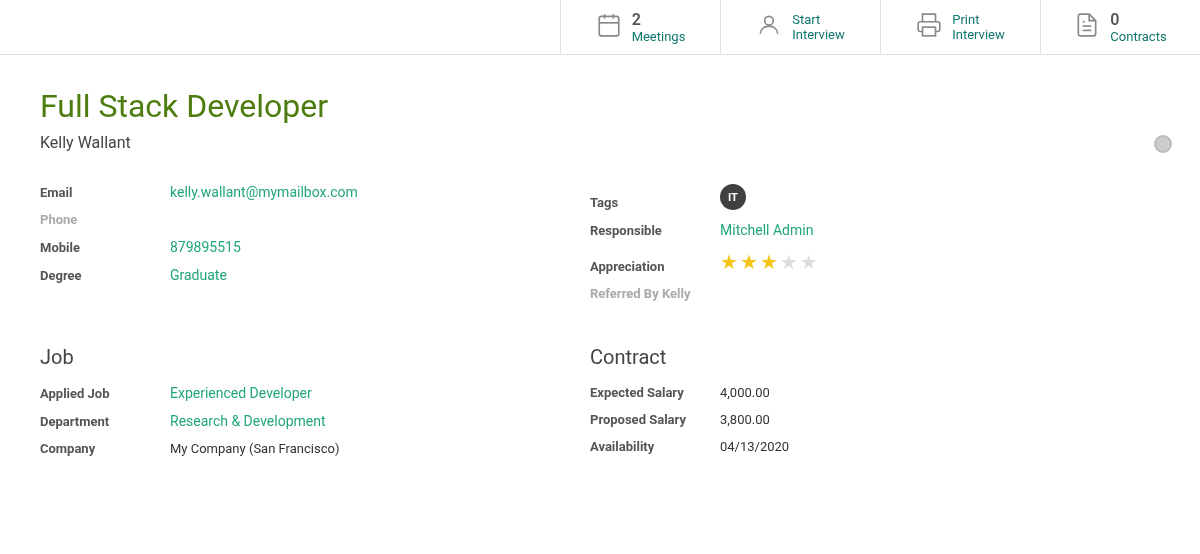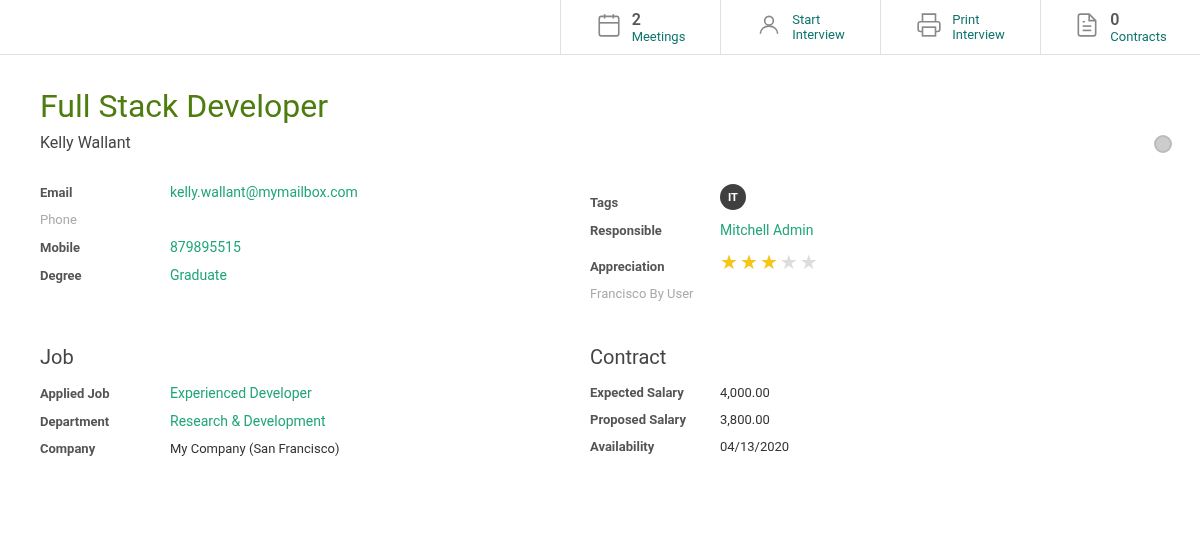--- a/index.html
+++ b/index.html
@@ -96,21 +96,21 @@
       align-items: flex-end;
       margin-bottom: 12px;
     }
     .field-label {
       font-weight: 700;
       color: #555;
       min-width: 130px;
       font-size: 13px;
     }
     .field-label-muted {
-      font-weight: 400;
+      font-weight: 700;
       color: #aaa;
       min-width: 130px;
       font-size: 13px;
     }
     .field-value {
       color: #333;
       font-size: 13px;
     }
     .field-value-link {
       color: #21a67a;
@@ -256,21 +256,21 @@
           <span class="field-label">Appreciation</span>
           <div class="stars">
             <span class="star">★</span>
             <span class="star">★</span>
             <span class="star">★</span>
             <span class="star-empty">★</span>
             <span class="star-empty">★</span>
           </div>
         </div>
         <div class="field-row">
-          <span class="field-label-muted">Francisco By User</span>
+          <span class="field-label-muted">Referred By Kelly</span>
         </div>
       </div>
 
       <div>
         <h2 class="section-title">Job</h2>
         <div class="field-row">
           <span class="field-label">Applied Job</span>
           <span class="field-value-link">Experienced Developer</span>
         </div>
         <div class="field-row">

